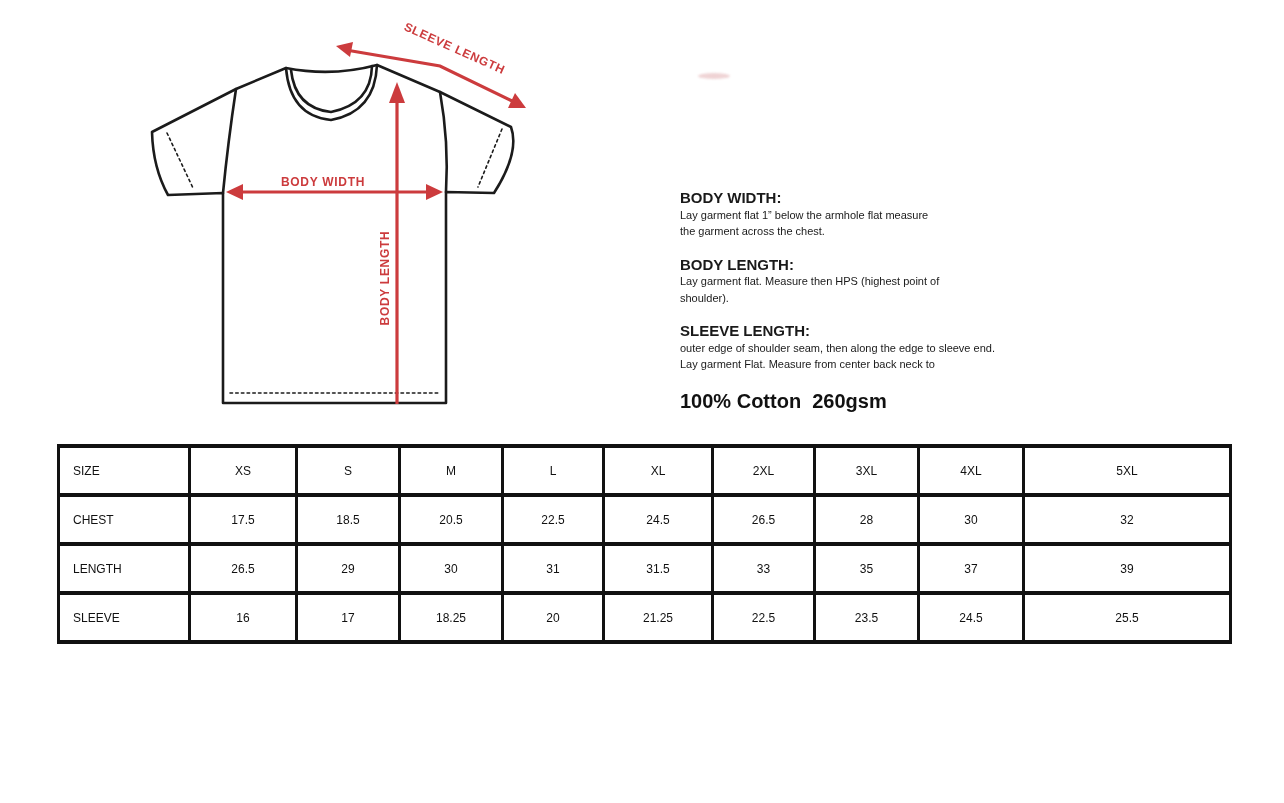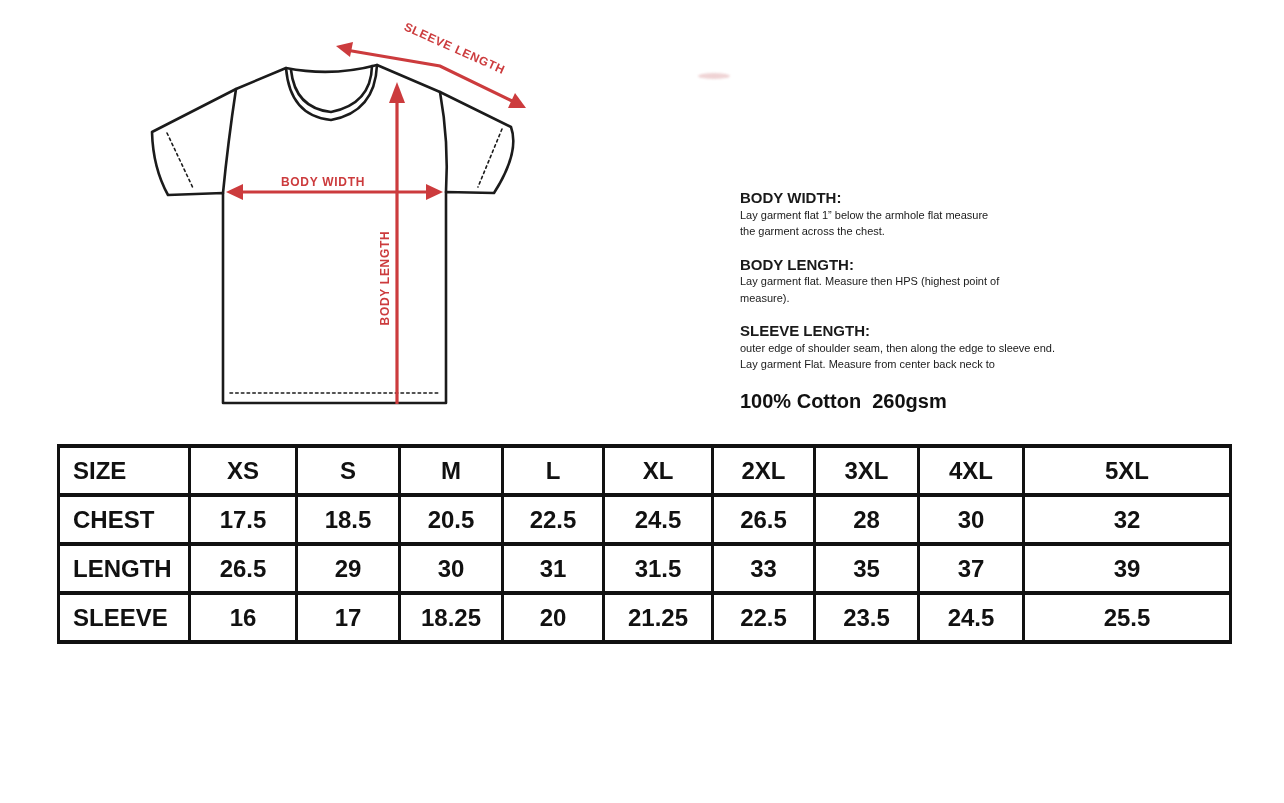--- a/index.html
+++ b/index.html
@@ -36,21 +36,21 @@
     height: 6px;
     background: #e7bcbe;
     border-radius: 50%;
     opacity: 0.65;
     filter: blur(1px);
   }
 
   
   .instructions {
     position: absolute;
-    left: 740px;
+    left: 680px;
     top: 190px;
     width: 500px;
   }
   .sec { margin: 0 0 17px 0; }
   .sec-title {
     font-weight: bold;
     font-size: 15px;
     line-height: 16.5px;
   }
   .sec-line {
@@ -70,22 +70,22 @@
     position: absolute;
     left: 57px;
     top: 444px;
     border-collapse: collapse;
     table-layout: fixed;
   }
   .size-table th, .size-table td {
     border: 3px solid #111111;
     border-top-width: 4px;
     border-bottom-width: 4px;
-    font-size: 24px;
-    font-weight: bold;
+    font-size: 12px;
+    font-weight: normal;
     color: #111111;
     text-align: center;
     height: 45px;
     padding: 0;
     background: #ffffff;
   }
   .size-table .rowlabel {
     text-align: left;
     padding-left: 13px;
   }
@@ -136,21 +136,21 @@
 
   <div class="instructions">
     <div class="sec">
       <div class="sec-title">BODY WIDTH:</div>
       <div class="sec-line">Lay garment flat 1” below the armhole flat measure</div>
       <div class="sec-line">the garment across the chest.</div>
     </div>
     <div class="sec">
       <div class="sec-title">BODY LENGTH:</div>
       <div class="sec-line">Lay garment flat. Measure then HPS (highest point of</div>
-      <div class="sec-line">measure).</div>
+      <div class="sec-line">shoulder).</div>
     </div>
     <div class="sec">
       <div class="sec-title">SLEEVE LENGTH:</div>
       <div class="sec-line">outer edge of shoulder seam, then along the edge to sleeve end.</div>
       <div class="sec-line">Lay garment Flat. Measure from center back neck to</div>
     </div>
     <div class="material">100% Cotton  260gsm</div>
   </div>
 
   <table class="size-table">

